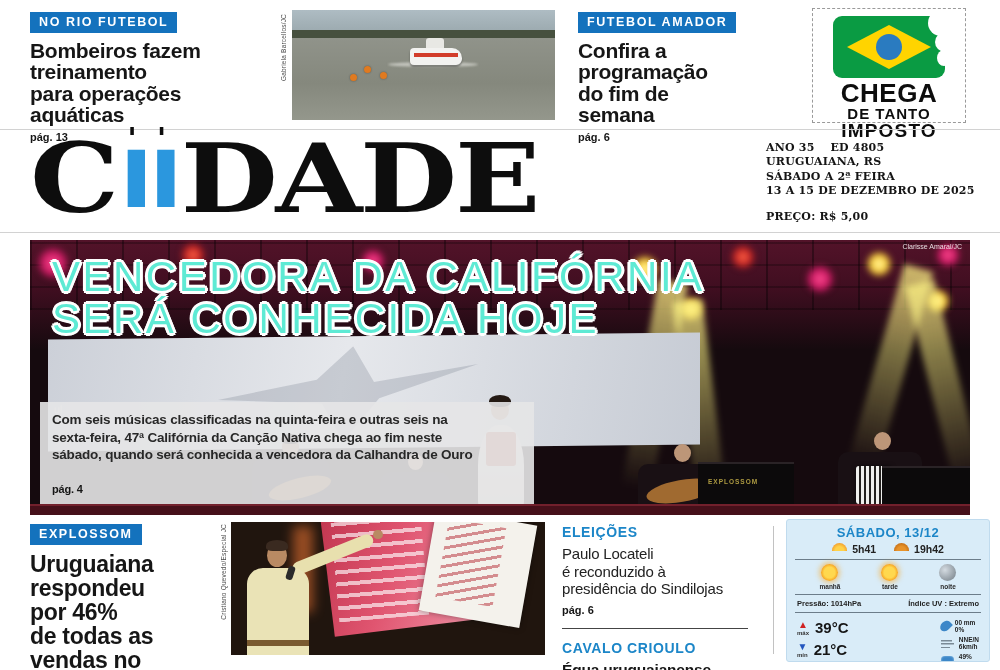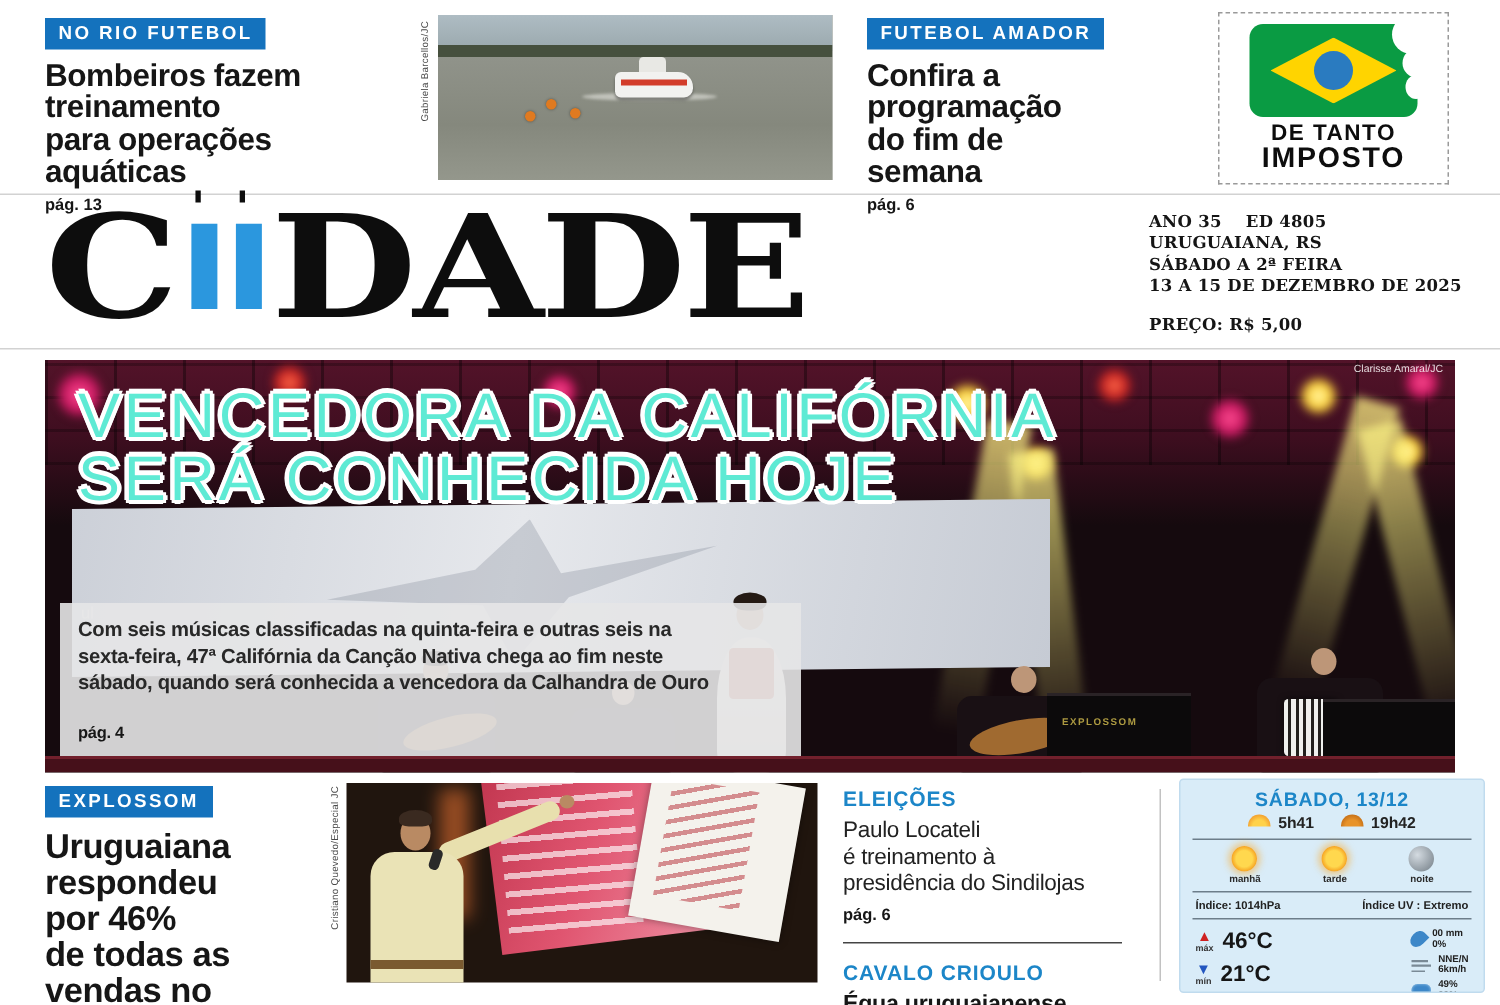--- a/index.html
+++ b/index.html
@@ -211,20 +211,21 @@
   </div>
 
   <div class="adbox">
     <div class="flag">
       <div class="flag-diamond"></div>
       <div class="flag-circle"></div>
       <div class="flag-bite1"></div>
       <div class="flag-bite2"></div>
       <div class="flag-bite3"></div>
     </div>
+    <div class="ad-l1">CHEGA</div>
     <div class="ad-l2">DE TANTO</div>
     <div class="ad-l3">IMPOSTO</div>
   </div>
 
   <div class="rule" style="top:129px;"></div>
 
   <div class="logo"><span>C</span><span class="logo-ii">II</span><span>DADE</span></div>
 
   <div class="mast-info">
     <div class="mi-row1">
@@ -325,21 +326,21 @@
     <div class="p2-body"></div>
     <div class="p2-belt"></div>
     <div class="p2-head"></div>
     <div class="p2-hair"></div>
     <div class="p2-mic"></div>
   </div>
 
   <div class="col-mid">
     <div class="kicker">ELEIÇÕES</div>
     <div class="cm-hl-light">Paulo Locateli
-é treinamento à
+é reconduzido à
 presidência do Sindilojas</div>
     <span class="pref">pág. 6</span>
     <div class="cm-div"></div>
     <div class="kicker">CAVALO CRIOULO</div>
     <div class="cm-hl-bold">Égua uruguaianense
 é Melhor Exemplar na
 última Passaporte</div>
 
   </div>
 
@@ -367,32 +368,32 @@
           <span class="sunicon"></span>
           <span class="plabel">tarde</span>
         </span>
       <span class="pcell">
           <span class="moonicon"></span>
           <span class="plabel">noite</span>
         </span>
     </div>
     <div class="w-div"></div>
     <div class="w-meta">
-      <span>Índice: 1014hPa</span>
+      <span>Pressão: 1014hPa</span>
       <span>Índice UV : Extremo</span>
     </div>
     <div class="w-div"></div>
     <div class="w-main">
       <div class="m-col">
         <div class="t-row">
           <span class="t-arrow">
               <span class="a up">▲</span>
               <span class="t-lab">máx</span>
             </span>
-          <span class="t-val">46°C</span>
+          <span class="t-val">39°C</span>
         </div>
         <div class="t-row">
           <span class="t-arrow">
               <span class="a dn">▼</span>
               <span class="t-lab">mín</span>
             </span>
           <span class="t-val">21°C</span>
         </div>
       </div>
       <div class="m-col">

